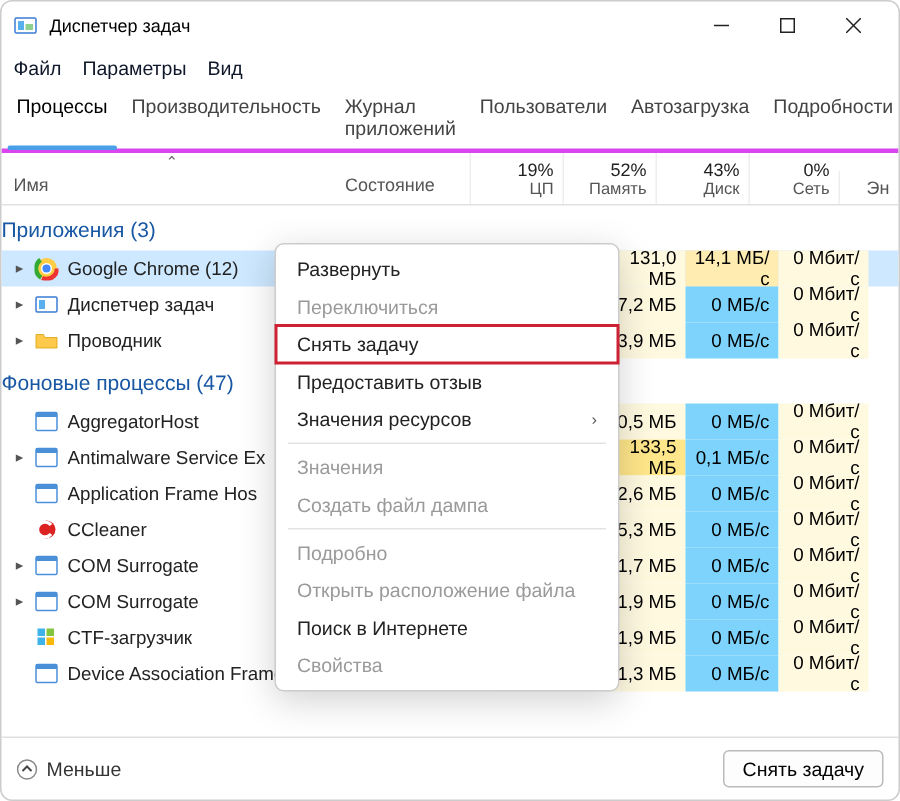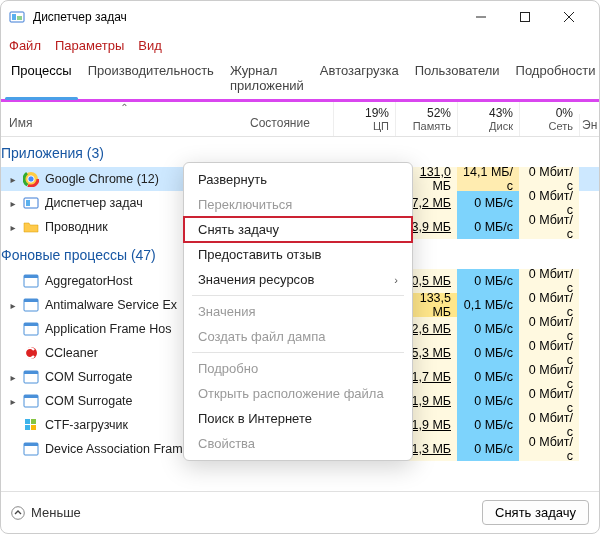--- a/index.html
+++ b/index.html
@@ -1,21 +1,21 @@
 <!DOCTYPE html>
 <html><head>
 <meta charset="utf-8">
 <style>
 * { margin: 0; padding: 0; box-sizing: border-box; font-family: "Segoe UI", Tahoma, sans-serif; }
 body { background: #fff; width: 600px; height: 534px; overflow: hidden; border: 1px solid #ccc; border-radius: 8px; display: flex; flex-direction: column; }
 .titlebar { height: 32px; display: flex; align-items: center; padding: 0 8px; }
 .titlebar .app-icon { width: 16px; height: 16px; margin-right: 8px; }
 .titlebar .title { font-size: 12px; flex: 1; color: #000; }
 .titlebar .winbtn { width: 44px; height: 30px; display: flex; align-items: center; justify-content: center; }
-.menubar { height: 24px; display: flex; align-items: center; padding: 0 8px; font-size: 13px; gap: 14px; color: #b91c1c; }
+.menubar { height: 24px; display: flex; align-items: center; padding: 0 8px; font-size: 13px; gap: 14px; color: #0f172a; }
 .menubar span { cursor: default; }
 .tabstrip { display: flex; border-bottom: 3px solid #d946ef; font-size: 13px; padding: 0 2px; }
 .tab { padding: 6px 8px 6px 8px; color: #444; cursor: default; position: relative; }
 .tab.active { color: #000; font-weight: 400; }
 .tab.active::after { content:""; position:absolute; left:2px; right:2px; bottom:-1px; height:3px; background:#4aa0e8; border-radius:2px; }
 .header-row { display:flex; align-items:flex-end; font-size:12px; color:#555; border-bottom:1px solid #e2e2e2; }
 .header-row .sortarrow{ position:absolute; top:-8px; left:50%; transform:translateX(-50%); font-size:10px; color:#666;}
 .hname { flex:1; padding:6px 8px; position:relative; }
 .hstate { width:85px; padding:6px 2px;}
 .hcol { width:62px; text-align:right; padding:4px 6px; border-left:1px solid #eee;}
@@ -25,21 +25,21 @@
 .section-title { color:#1857a3; font-size:14px; padding:8px 10px 6px 0; }
 .row { display:flex; align-items:center; font-size:12.5px; height:24px; }
 .row .arrow { width:12px; text-align:center; color:#555; font-size:10px; margin-left:6px;}
 .row .arrow.none{ color:transparent;}
 .row .icon { width:16px; height:16px; margin:0 6px 0 4px; display:flex; align-items:center; justify-content:center;}
 .row .name { flex:1; white-space:nowrap; overflow:hidden; text-overflow:ellipsis; color:#222;}
 .row .state{ width:85px; }
 .row .c { width:62px; text-align:right; padding:0 6px; height:100%; display:flex; align-items:center; justify-content:flex-end;}
 .row.selected { background:#cde8ff; }
 .c.cpu-l{ background:#fff9e0;}
-.c.mem-l{ background:#fff9e0;text-decoration:underline;}
+.c.mem-l{ background:#fff9e0;}
 .c.mem-m{ background:#ffe68a;}
 .c.disk-l{ background:#7dd3fc;}
 .c.disk-m{ background:#ffecb0;}
 .c.net-l{ background:#fff9e0;}
 .context-menu { position:absolute; left:182px; top:3px; width:230px; background:#fff; border:1px solid #ccc; border-radius:6px; box-shadow:0 6px 24px rgba(0,0,0,.18); padding:4px 0; font-size:13px;}
 .context-menu .mi{ padding:5px 14px; color:#222; display:flex; align-items:center; justify-content:space-between;}
 .context-menu .mi.dis{ color:#9a9a9a;}
 .context-menu .sep{ height:1px; background:#e3e3e3; margin:3px 8px;}
 .context-menu .mi.highlight{ outline:2px solid #c23; outline-offset:-1px;}
 .context-menu .sub{ font-size:11px; color:#555;}
@@ -82,22 +82,22 @@
 <div class="menubar">
   <span>Файл</span>
   <span>Параметры</span>
   <span>Вид</span>
 </div>
 
 <div class="tabstrip">
   <div class="tab active">Процессы</div>
   <div class="tab">Производительность</div>
   <div class="tab">Журнал приложений</div>
+  <div class="tab">Пользователи</div>
   <div class="tab">Автозагрузка</div>
-  <div class="tab">Пользователи</div>
   <div class="tab">Подробности</div>
 
 </div>
 
 <div class="header-row">
   <div class="hname"><span class="sortarrow">⌃</span><span>Имя</span></div>
   <div class="hstate">Состояние</div>
   <div class="hcol">
       <span class="pct">19%</span>
       <span class="lbl">ЦП</span>
@@ -107,21 +107,21 @@
       <span class="lbl">Память</span>
     </div>
   <div class="hcol">
       <span class="pct">43%</span>
       <span class="lbl">Диск</span>
     </div>
   <div class="hcol" style="width:60px">
       <span class="pct">0%</span>
       <span class="lbl">Сеть</span>
     </div>
-  <div class="hcol" style="width:20px;text-align:right;padding-left:2px">Эн</div>
+  <div class="hcol" style="width:40px;text-align:right;padding-left:2px">Эн</div>
 </div>
 
 <div class="body">
   <div class="section-title">Приложения (3)</div>
   <div id="apps">
       <div class="row selected">
     <span class="arrow">▸</span>
     <span class="icon">
           <svg width="16" height="16">
             <circle cx="8" cy="8" r="7" fill="#fc4"></circle>

